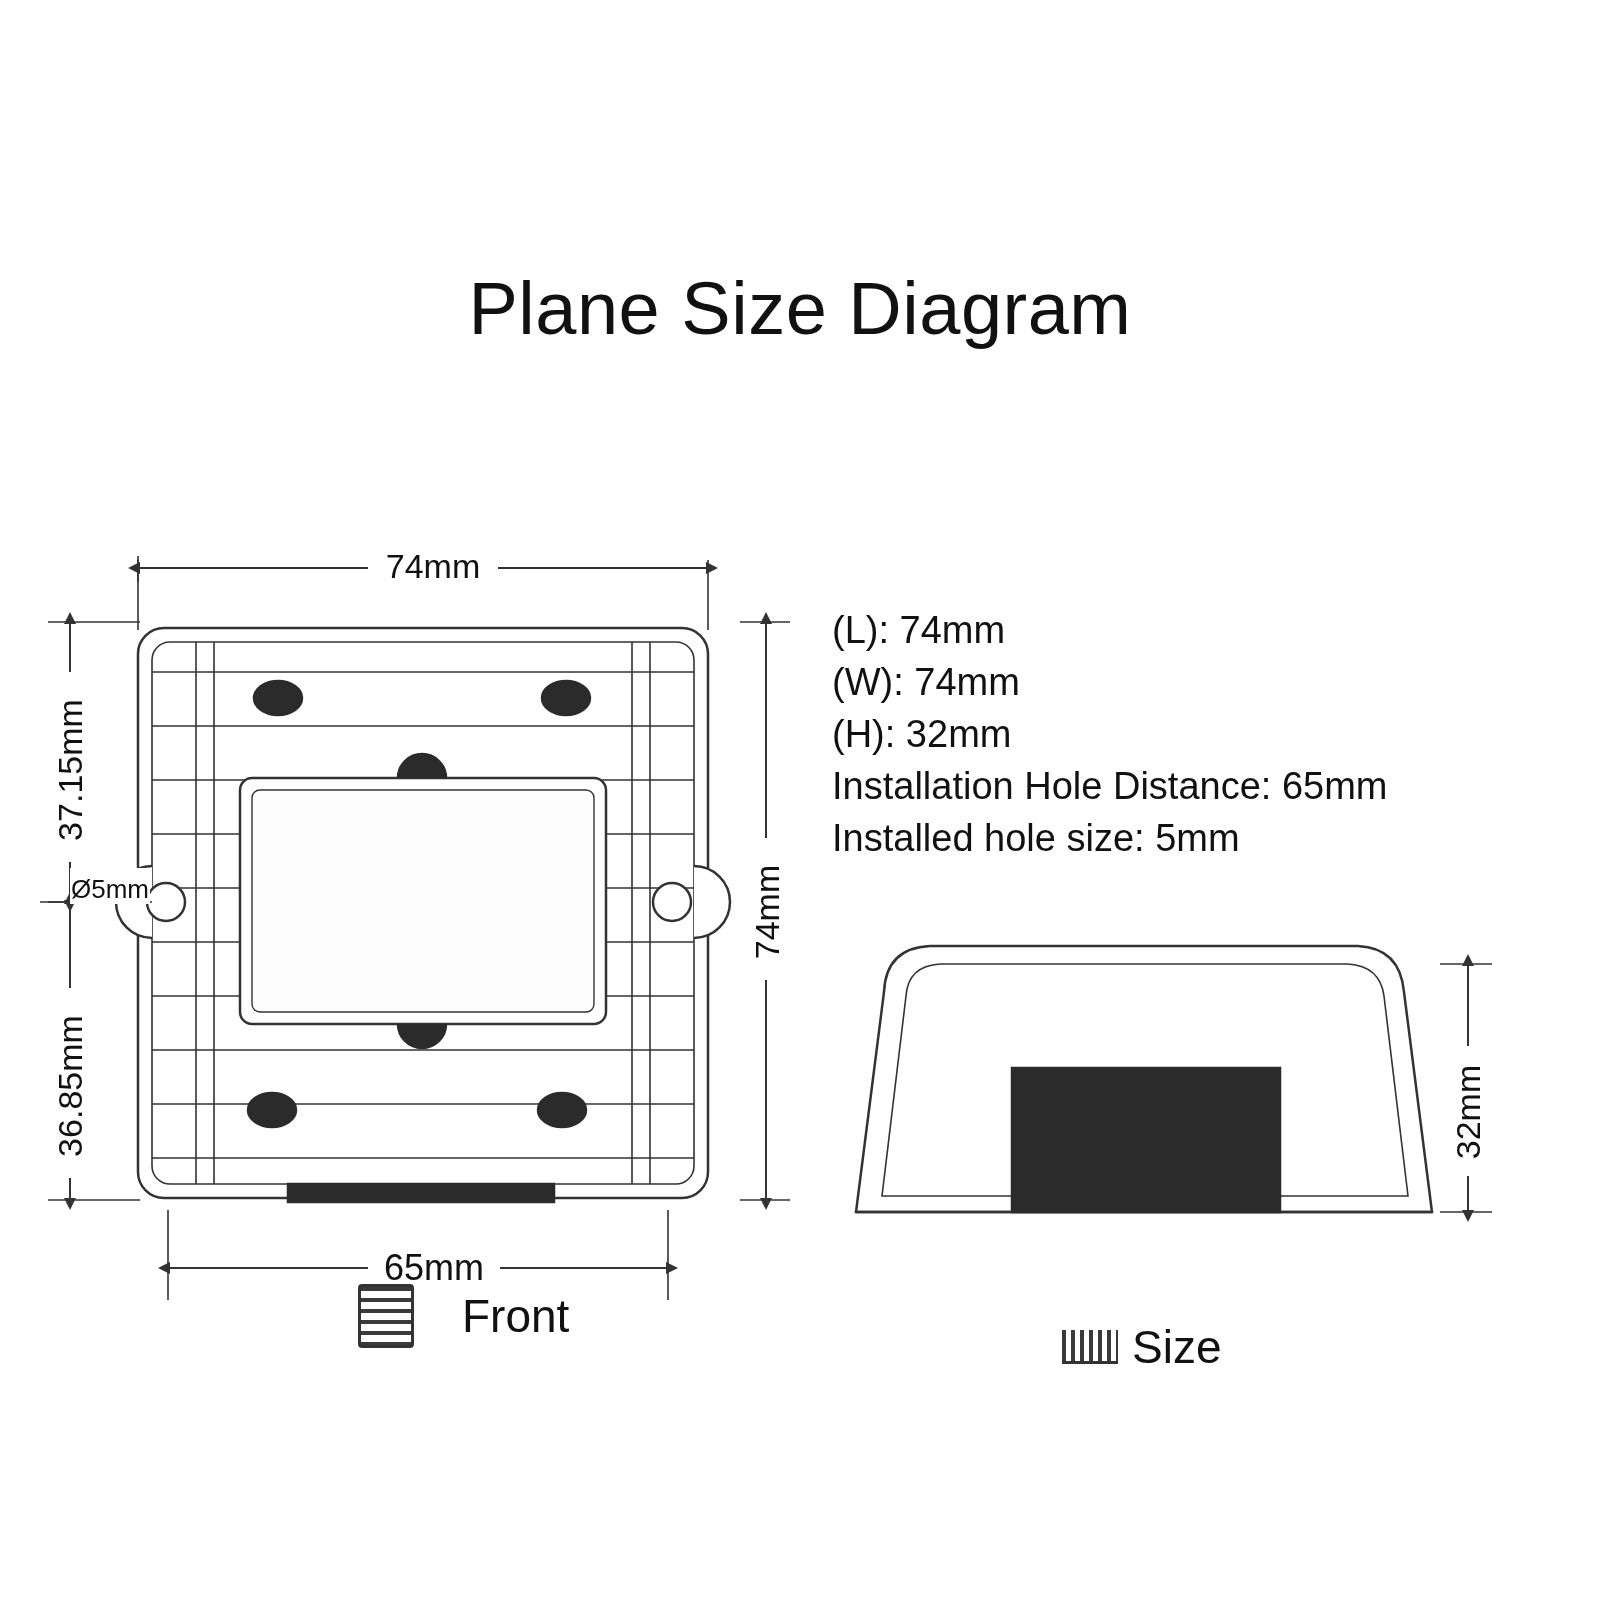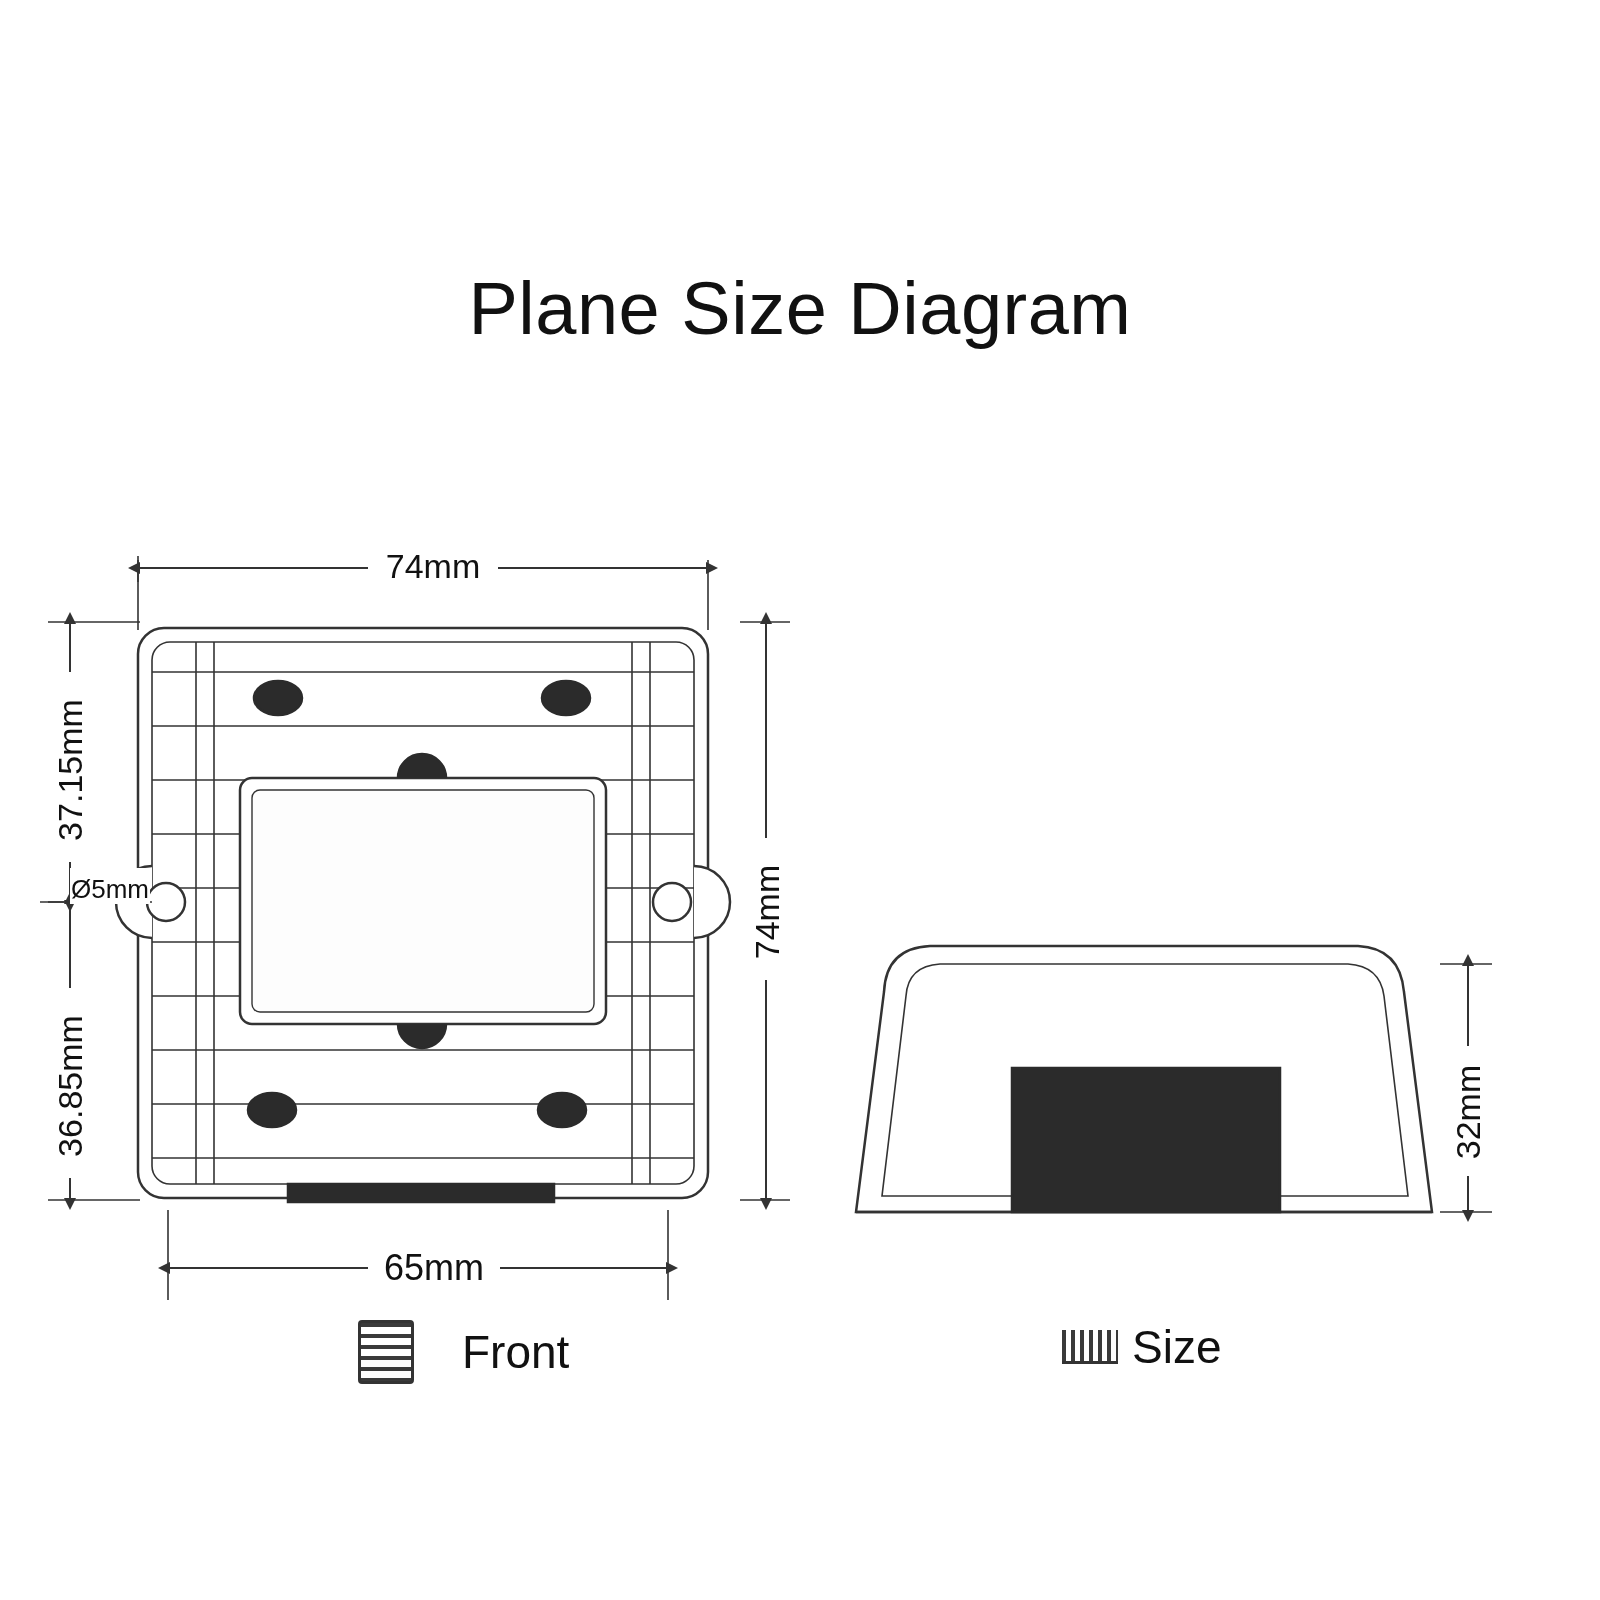--- a/index.html
+++ b/index.html
@@ -53,21 +53,21 @@
   }
 
   .cap-row {
     position: absolute;
     display: flex;
     align-items: center;
     gap: 14px;
     font-size: 46px;
     color: #111;
   }
-  .cap-front { left: 358px; top: 1320px; gap: 48px; }
+  .cap-front { left: 358px; top: 1284px; gap: 48px; }
   .cap-side  { left: 1062px; top: 1320px; }
 
   .ic-front {
     width: 56px; height: 64px;
     border: 3px solid #333;
     border-radius: 4px;
     background:
       repeating-linear-gradient(to bottom, #3a3a3a 0 4px, #ffffff 4px 11px);
     box-sizing: border-box;
   }
@@ -79,20 +79,27 @@
     box-sizing: border-box;
   }
 </style>
 </head>
 <body>
 
 <div id="stage">
 
   <div class="title">Plane Size Diagram</div>
 
+  <div class="spec-list">
+    <span class="spec-line">(L): 74mm</span>
+    <span class="spec-line">(W): 74mm</span>
+    <span class="spec-line">(H): 32mm</span>
+    <span class="spec-line">Installation Hole Distance: 65mm</span>
+    <span class="spec-line">Installed hole size: 5mm</span>
+  </div>
 
   <svg id="drawing" viewBox="0 0 1600 1600">
     <defs>
       <marker id="arrL" markerWidth="14" markerHeight="12" refX="12" refY="6" orient="auto" markerUnits="userSpaceOnUse">
         <path d="M12,0 L0,6 L12,12 z" fill="#333"></path>
       </marker>
       <marker id="arrR" markerWidth="14" markerHeight="12" refX="2" refY="6" orient="auto" markerUnits="userSpaceOnUse">
         <path d="M2,0 L14,6 L2,12 z" fill="#333"></path>
       </marker>
     </defs>

